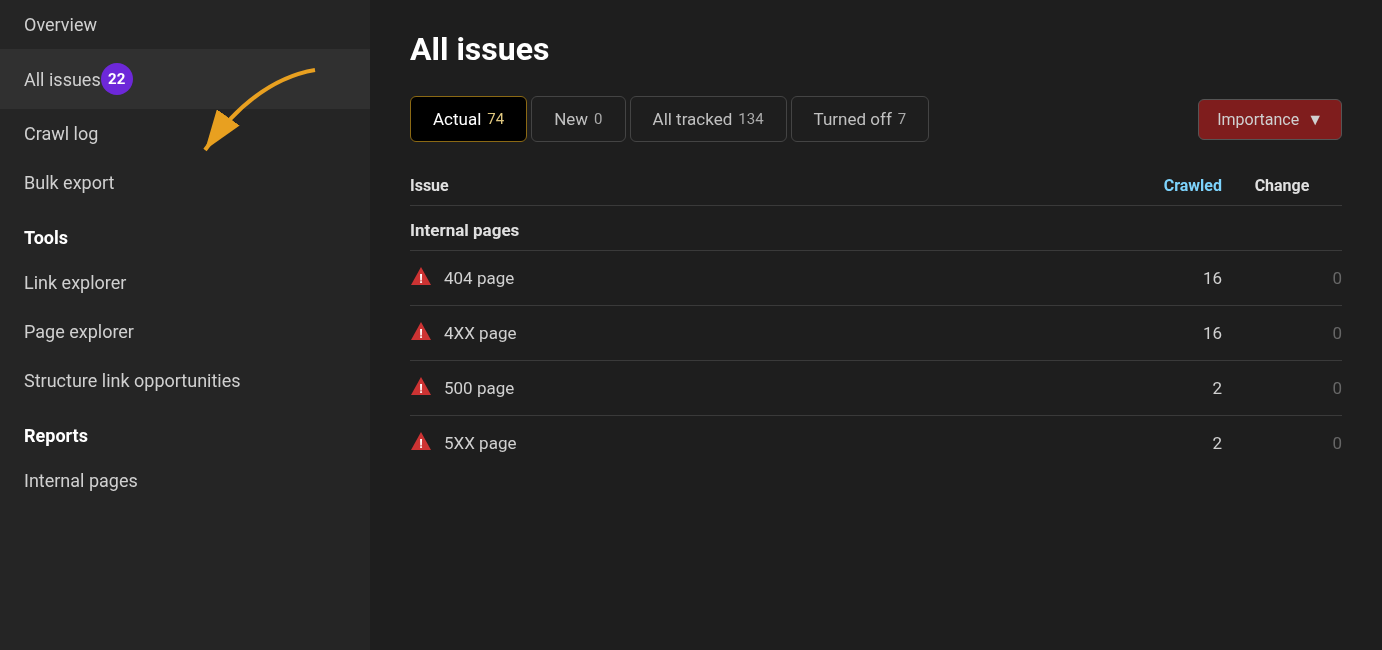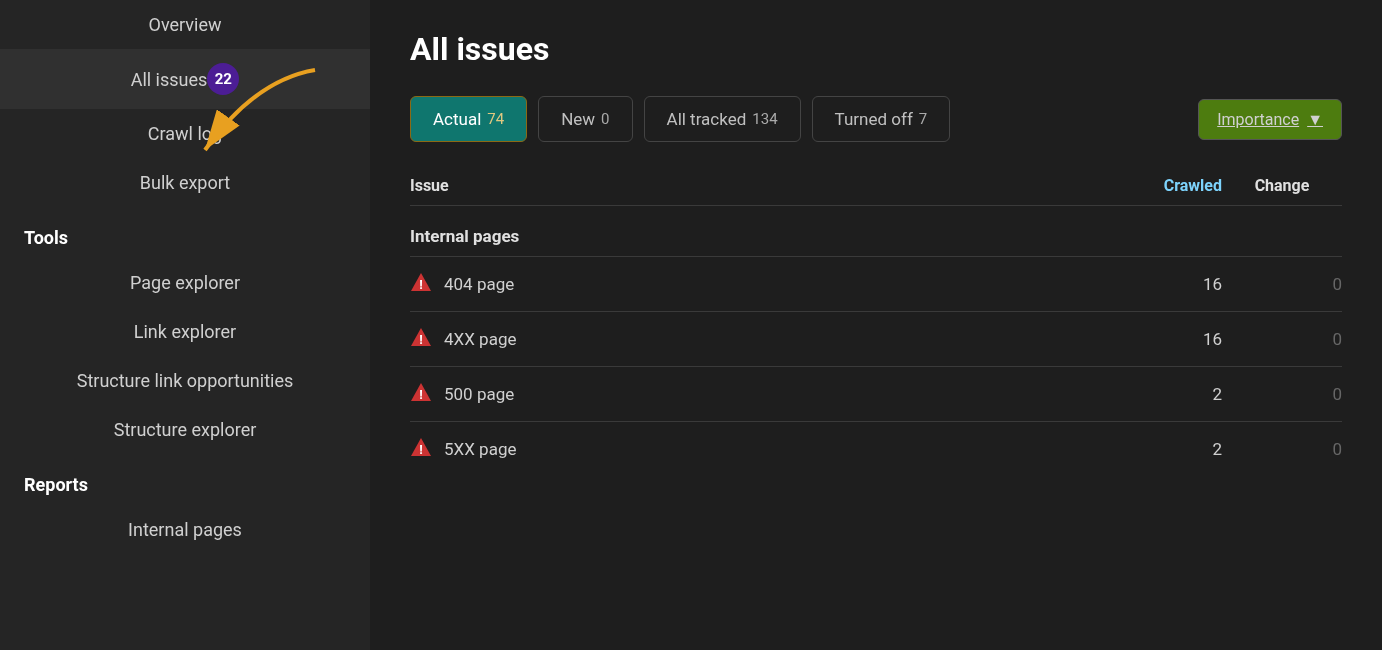--- a/index.html
+++ b/index.html
@@ -23,29 +23,29 @@
       flex-shrink: 0;
     }
 
     .sidebar-item {
       padding: 14px 24px;
       font-size: 18px;
       color: #d0d0d0;
       cursor: pointer;
       display: flex;
       align-items: center;
-      justify-content: center;
+      justify-content: flex-start;
     }
 
     .sidebar-item.active {
       background-color: #303030;
     }
 
     .sidebar-badge {
-      background-color: #4c1d95;
+      background-color: #6d28d9;
       color: white;
       border-radius: 50%;
       width: 32px;
       height: 32px;
       display: flex;
       align-items: center;
       justify-content: center;
       font-size: 15px;
       font-weight: bold;
     }
@@ -85,64 +85,62 @@
       border-radius: 6px;
       font-size: 17px;
       cursor: pointer;
       border: 1px solid transparent;
       display: flex;
       align-items: center;
       gap: 6px;
     }
 
     .tab.active {
-      background-color: #0f766e;
+      background-color: #000000;
       color: #ffffff;
       border-color: #8b6914;
     }
 
     .tab.inactive {
       background-color: transparent;
       color: #c0c0c0;
       border: 1px solid #444;
-      margin-left: 7px;
     }
 
     .tab-count {
       color: #aaa;
       font-size: 15px;
     }
 
     .tab.active .tab-count {
       color: #e0c880;
     }
 
     .tab-spacer {
       flex: 1;
     }
 
     .importance-dropdown {
       padding: 10px 18px;
       border-radius: 6px;
       border: 1px solid #555;
-      background-color: #4d7c0f;
+      background-color: #7f1d1d;
       color: #d0d0d0;
       font-size: 16px;
       cursor: pointer;
       display: flex;
       align-items: center;
       gap: 8px;
-      text-decoration: underline;
     }
 
     .table-header {
       display: flex;
       padding: 10px 0;
       border-bottom: 1px solid #3a3a3a;
-      margin-bottom: 6px;
+      margin-bottom: 0;
     }
 
     .col-issue {
       flex: 1;
       font-size: 16px;
       font-weight: bold;
       color: #e0e0e0;
     }
 
     .col-crawled {
@@ -224,30 +222,27 @@
   <div class="sidebar-item">
     <span>Crawl log</span>
   </div>
   <div class="sidebar-item">
     <span>Bulk export</span>
   </div>
 
   <div class="sidebar-section-header">Tools</div>
 
   <div class="sidebar-item">
+    <span>Link explorer</span>
+  </div>
+  <div class="sidebar-item">
     <span>Page explorer</span>
   </div>
   <div class="sidebar-item">
-    <span>Link explorer</span>
-  </div>
-  <div class="sidebar-item">
     <span>Structure link opportunities</span>
-  </div>
-  <div class="sidebar-item">
-    <span>Structure explorer</span>
   </div>
 
   <div class="sidebar-section-header">Reports</div>
 
   <div class="sidebar-item">
     <span>Internal pages</span>
   </div>
 </div>
 
 <div class="arrow-container">

